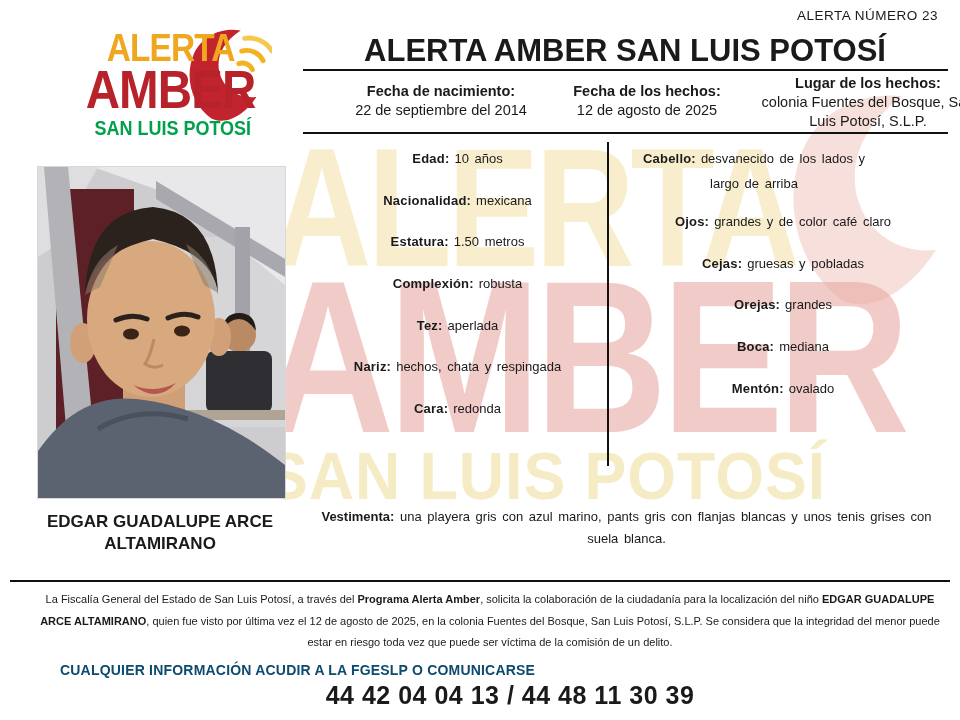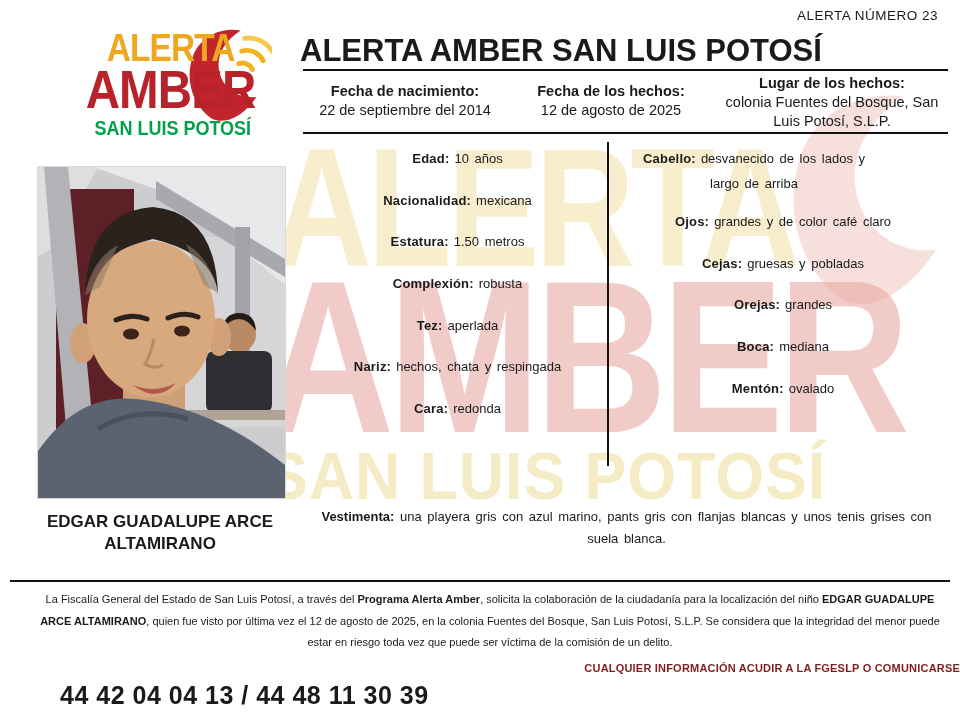--- a/index.html
+++ b/index.html
@@ -10,55 +10,55 @@
   .layer{position:absolute;z-index:2;text-align:center;}
   
   .wm{position:absolute;inset:0;z-index:0;overflow:hidden;pointer-events:none;}
   .wm span{position:absolute;font-weight:bold;white-space:nowrap;transform-origin:left top;}
   .wm-alerta{left:272px;top:112px;font-size:168px;letter-spacing:-5px;transform:scaleX(.82);color:#F3DF9E;opacity:.50;}
   .wm-amber{left:262px;top:232px;font-size:218px;letter-spacing:-7px;transform:scaleX(.84);color:#D96A60;opacity:.34;}
   .wm-slp{left:266px;top:438px;font-size:66px;letter-spacing:1px;transform:scaleX(.95);color:#EDDD96;opacity:.55;}
   .wm svg{position:absolute;left:782px;top:92px;opacity:.35;}
   
   .alert-number{top:8px;right:22px;font-size:13.5px;letter-spacing:.5px;}
-  .main-title{left:300px;top:33px;width:650px;text-align:left;font-size:31px;font-weight:bold;letter-spacing:0;}
+  .main-title{left:300px;top:33px;width:650px;text-align:center;font-size:31px;font-weight:bold;letter-spacing:0;}
   .rule{background:#111;}
   .rule-title{left:303px;top:69px;width:645px;height:2px;}
   .rule-header{left:303px;top:132px;width:645px;height:2px;}
   .v-divider{left:607px;top:142px;width:2px;height:324px;}
   .rule-footer{left:10px;top:580px;width:940px;height:2px;}
   
   .logo{left:76px;top:30px;width:215px;}
   .logo .l1{font-size:38px;font-weight:bold;letter-spacing:-1px;color:#EFA720;transform:scaleX(.88);transform-origin:left top;line-height:36px;position:relative;z-index:2;}
   .logo .l2{font-size:54px;font-weight:bold;letter-spacing:-1px;color:#B7222B;transform:scaleX(.88);transform-origin:left top;line-height:48px;margin-top:-1px;position:relative;z-index:2;}
   .logo .l3{font-size:20px;font-weight:bold;color:#00A14B;transform:scaleX(.90);transform-origin:left top;line-height:22px;margin-top:4px;white-space:nowrap;position:relative;z-index:2;}
   .logo svg{position:absolute;left:108px;top:-2px;z-index:1;}
   
-  .hf{position:absolute;font-size:14.5px;line-height:19px;}
+  .hf{position:absolute;font-size:14.5px;line-height:19px;margin-left:36px;}
   .hf b{display:block;font-size:14.5px;}
   .hf1{left:305px;top:82px;width:200px;}
   .hf2{left:516px;top:82px;width:190px;}
   .hf3{left:714px;top:74px;width:236px;}
   
   .attrs{font-size:13px;word-spacing:2px;}
   .attrs-left{left:310px;top:146px;width:295px;}
   .attrs-right{left:628px;top:146px;width:310px;}
   .attr-row{height:41.7px;line-height:25px;}
   .attr-row.tall{height:63px;width:252px;}
   .attr-row b{letter-spacing:.2px;}
   .attr-row span{margin-left:5px;}
   
   .photo{left:38px;top:167px;width:247px;height:331px;outline:1px solid #d8d8d8;}
   
   .child-name{left:15px;top:511px;width:290px;text-align:center;font-size:17px;font-weight:bold;line-height:22px;}
   .clothing{left:308px;top:506px;width:637px;font-size:13px;line-height:22px;word-spacing:2px;}
   
   .footer-par{left:33px;top:589px;width:914px;font-size:11px;line-height:21.5px;}
-  .cta{left:60px;top:662px;width:900px;text-align:right;font-size:11px;font-weight:bold;color:#7f1d1d;letter-spacing:.2px;}
-  .phones{left:60px;top:681px;width:900px;text-align:left;font-size:25px;font-weight:bold;letter-spacing:.5px;}
+  .cta{left:60px;top:662px;width:900px;text-align:left;font-size:14px;font-weight:bold;color:#0c4a6e;letter-spacing:.2px;}
+  .phones{left:60px;top:681px;width:900px;text-align:center;font-size:25px;font-weight:bold;letter-spacing:.5px;}
 </style>
 </head>
 <body>
 
 <div class="poster">
 
   <div class="wm">
     <span class="wm-alerta">ALERTA</span>
     <span class="wm-amber">AMBER</span>
     <span class="wm-slp">SAN LUIS POTOSÍ</span>

